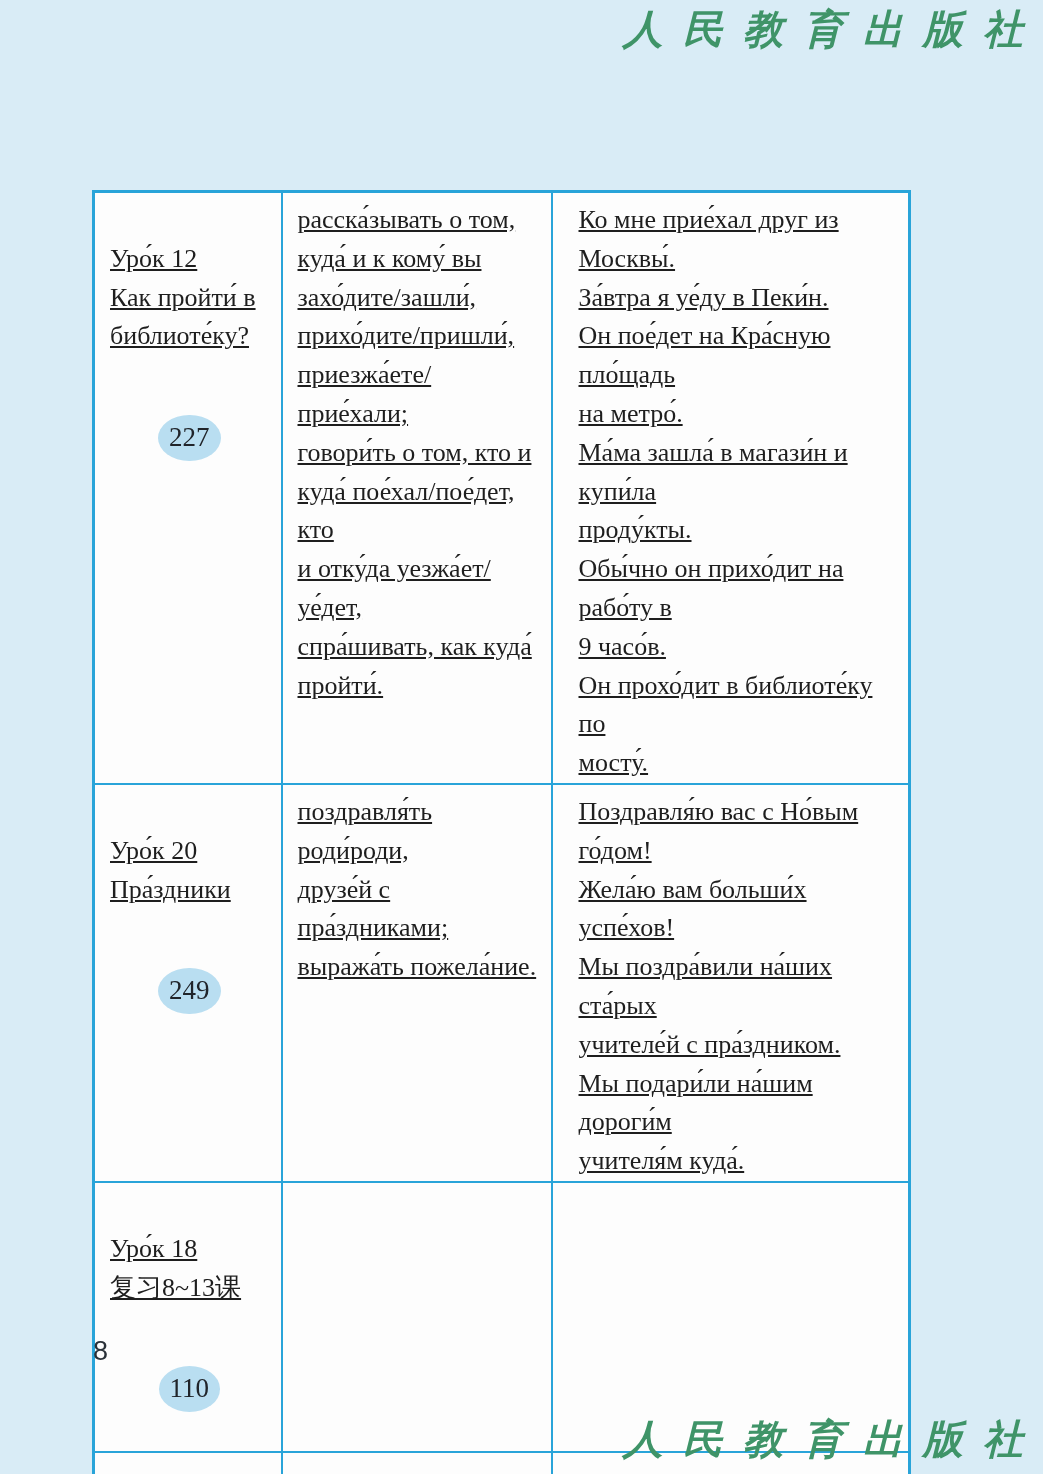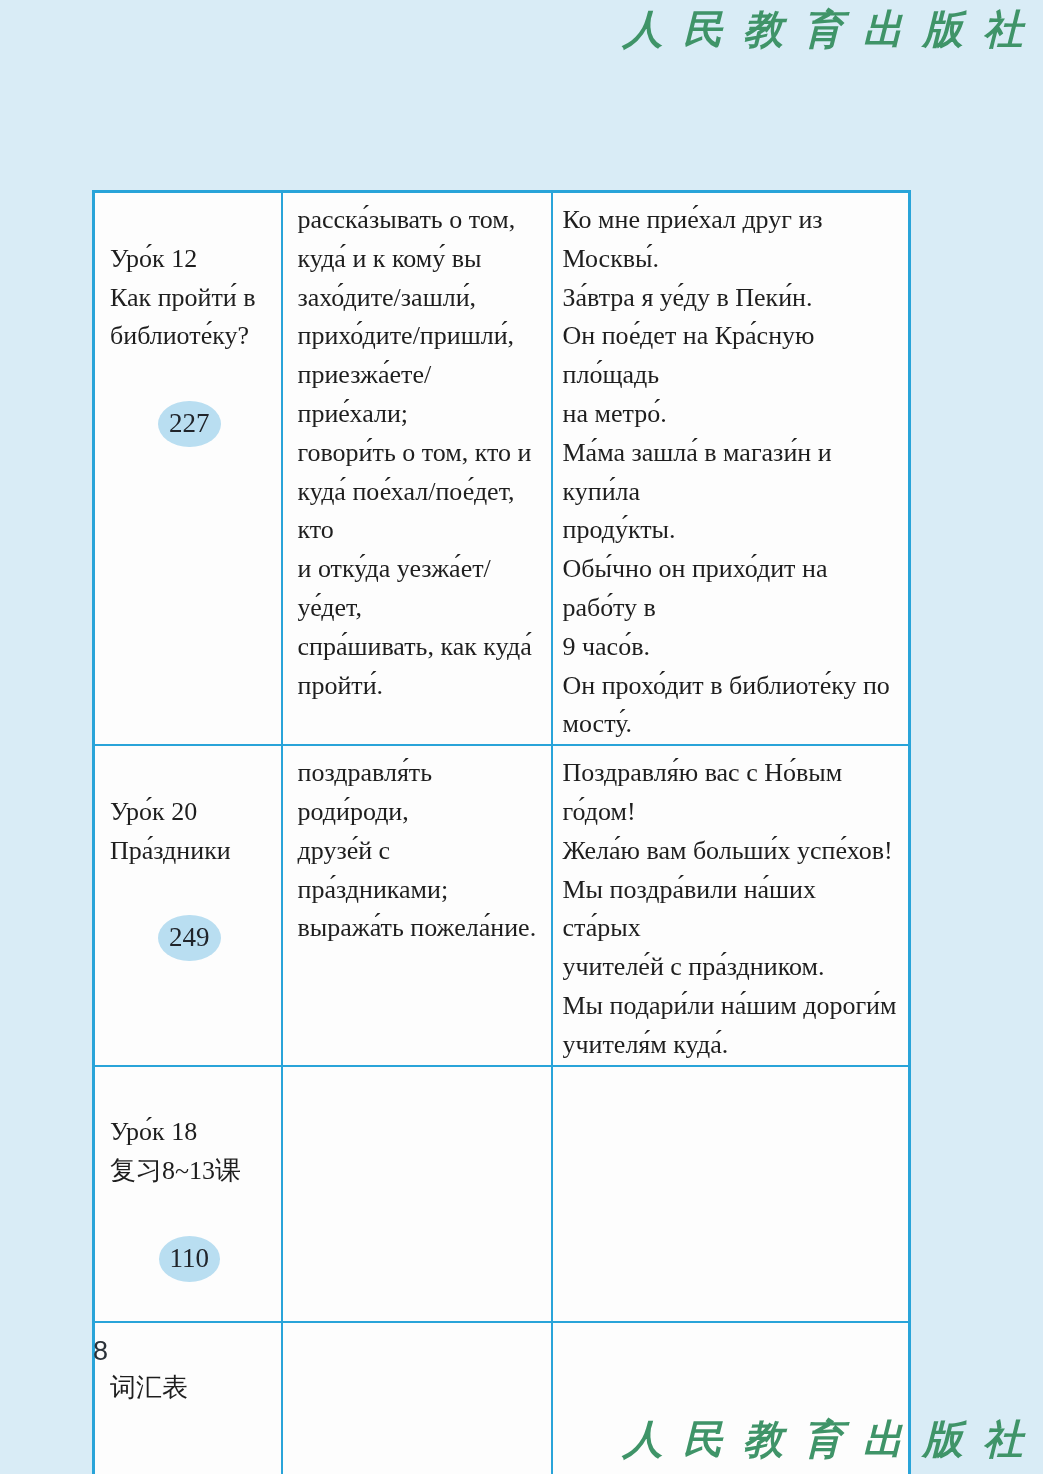--- a/index.html
+++ b/index.html
@@ -51,35 +51,36 @@
     line-height: 37px;
     font-weight: bold;
     padding: 2px 6px;
   }
   th.h-learn, th.h-sentences { font-size: 27px; }
   .toc-table td {
     vertical-align: top;
     font-size: 26px;
     line-height: 38.8px;
     padding: 8px 12px 0 15px;
+    text-decoration: underline;
   }
-  td.c-sentences { padding-left: 10px; padding-right: 8px; }
+  td.c-sentences { padding-left: 26px; padding-right: 8px; }
 
   .rh-head { height: 82px; }
   .rh-12   { height: 388px; }
   .rh-13   { height: 234px; }
   .rh-14   { height: 157px; }
   .rh-15   { height: 105px; }
 
   col.c1 { width: 188px; }
   col.c2 { width: 270px; }
   col.c3 { width: 358px; }
 
   
-  .badge-wrap { text-align: center; margin-top: 6px; line-height: 0; }
+  .badge-wrap { text-align: center; margin-top: 20px; line-height: 0; }
   .badge {
     display: inline-block;
     background: #b9def1;
     border-radius: 50%;
     min-width: 40px;
     padding: 8px 11px 10px 11px;
     font-size: 27px;
     line-height: 28px;
     text-align: center;
     color: #20242a;

